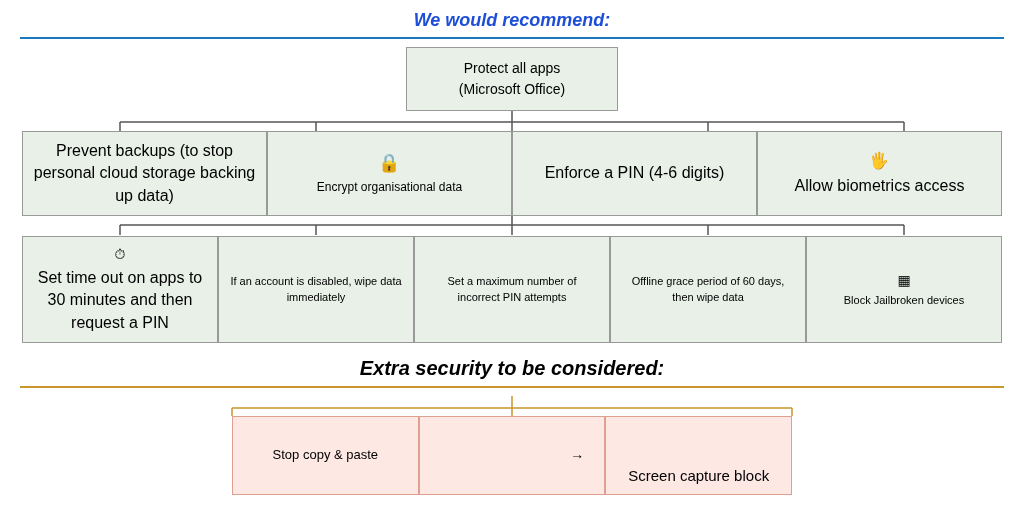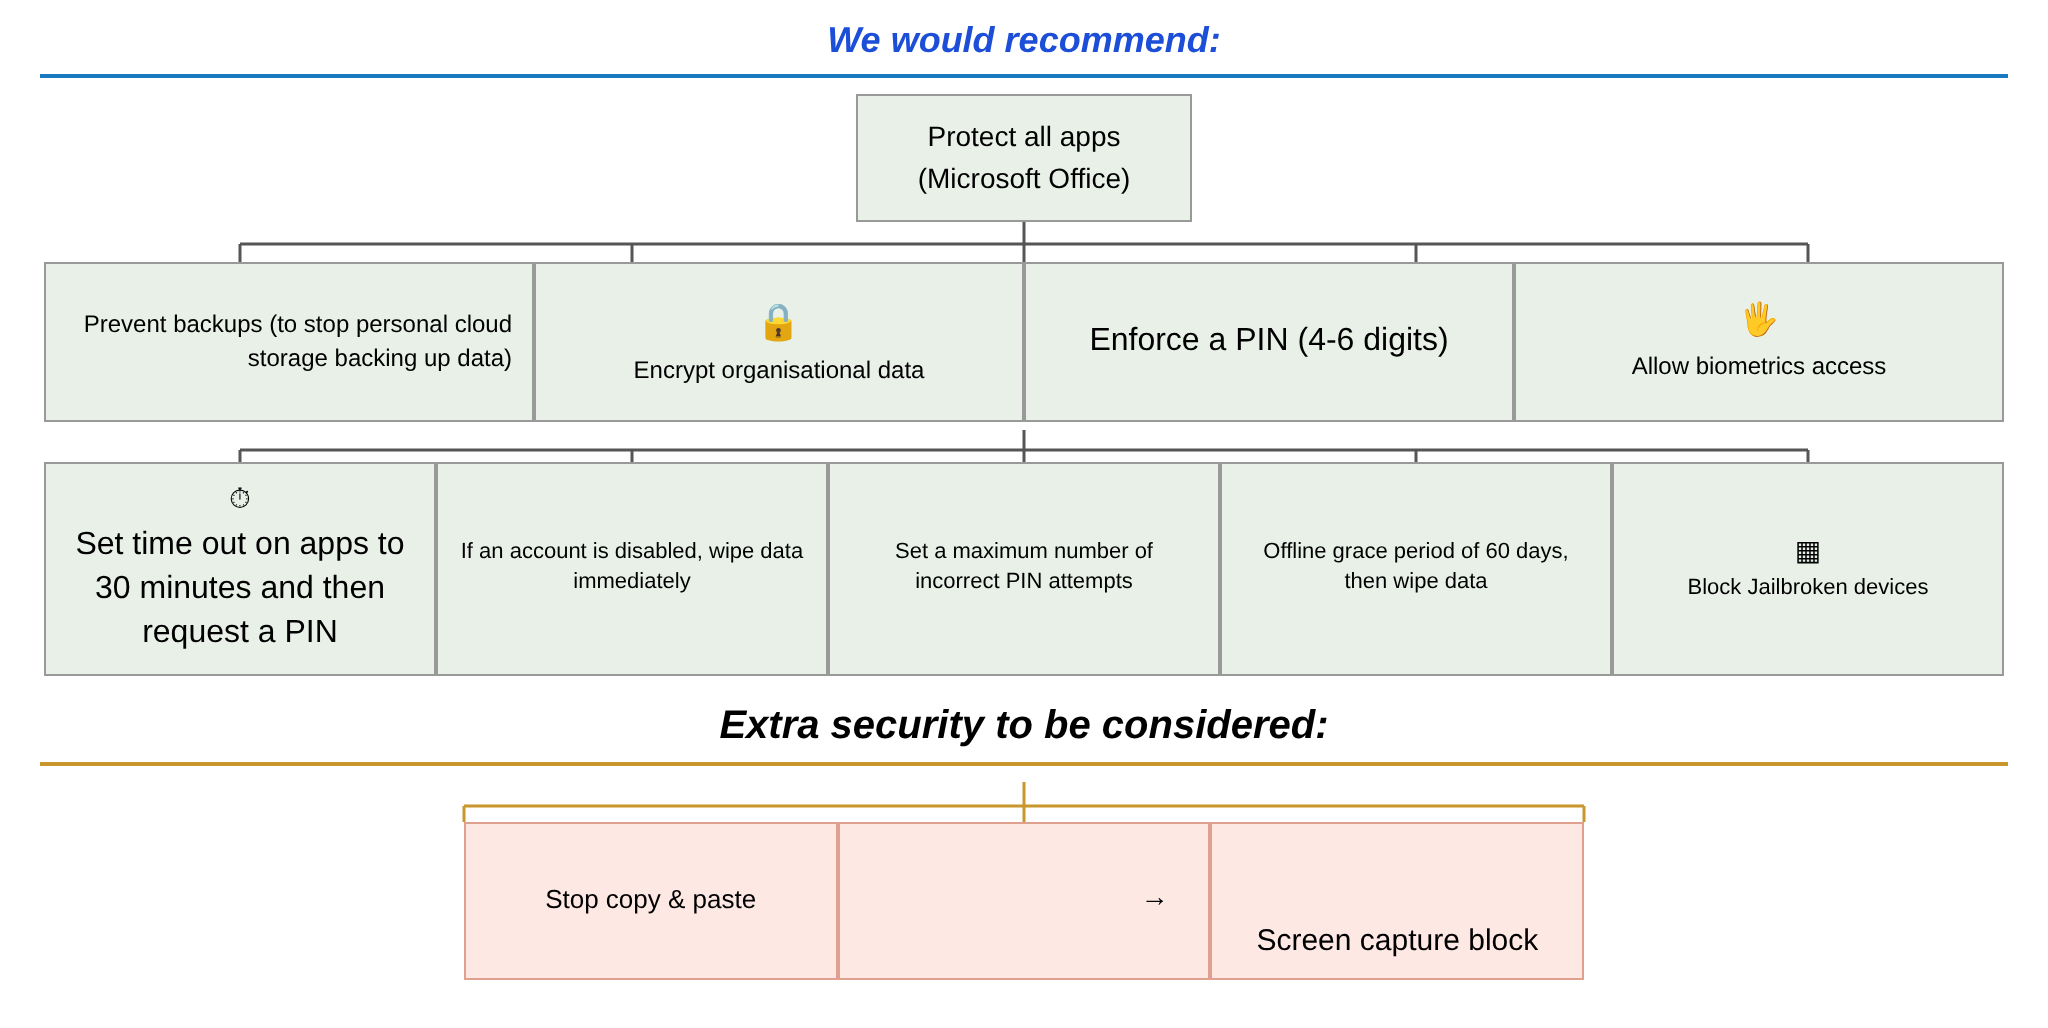--- a/index.html
+++ b/index.html
@@ -34,21 +34,21 @@
       border-top: 2px solid #1a7abf;
       margin-bottom: 8px;
     }
 
     
     .root-node {
       background: #e8f0e8;
       border: 1.5px solid #999;
       padding: 10px 29px;
       text-align: center;
-      width: 168px;
+      width: 212px;
       font-size: 14px;
       line-height: 1.4;
       position: relative;
       z-index: 2;
     }
 
     .box {
       background: #e8f0e8;
       border: 1.5px solid #999;
       padding: 8px 10px;
@@ -147,32 +147,32 @@
     <div style="display:flex; justify-content:center; margin-bottom:0; position:relative; z-index:2;">
       <div class="root-node">
         <span style="font-size:14px; line-height:1.5;">Protect all apps<br>(Microsoft Office)</span>
       </div>
     </div>
 
     <div style="height:20px;"></div>
 
     <div style="display:flex; width:980px; gap:0; position:relative; z-index:2;">
       <div class="box">
-        <span style="font-size:12px;text-align:right;">Prevent backups (to stop personal cloud storage backing up data)</span>
+        <span style="font-size:16px;">Prevent backups (to stop personal cloud storage backing up data)</span>
       </div>
       <div class="box">
         <span style="font-size:18px; margin-bottom:3px;">🔒</span>
         <span style="font-size:12px;">Encrypt organisational data</span>
       </div>
       <div class="box">
         <span style="font-size:16px;">Enforce a PIN (4-6 digits)</span>
       </div>
       <div class="box">
         <span style="font-size:16px; margin-bottom:3px;">🖐</span>
-        <span style="font-size:12px;">Allow biometrics access</span>
+        <span style="font-size:16px;">Allow biometrics access</span>
       </div>
     </div>
 
     <div style="height:20px;"></div>
 
     <div style="display:flex; width:980px; gap:0; position:relative; z-index:2;">
       <div class="box">
         <span style="font-size:14px; margin-bottom:2px;">⏱</span>
         <span style="font-size:16px;">Set time out on apps to 30 minutes and then request a PIN</span>
       </div>

